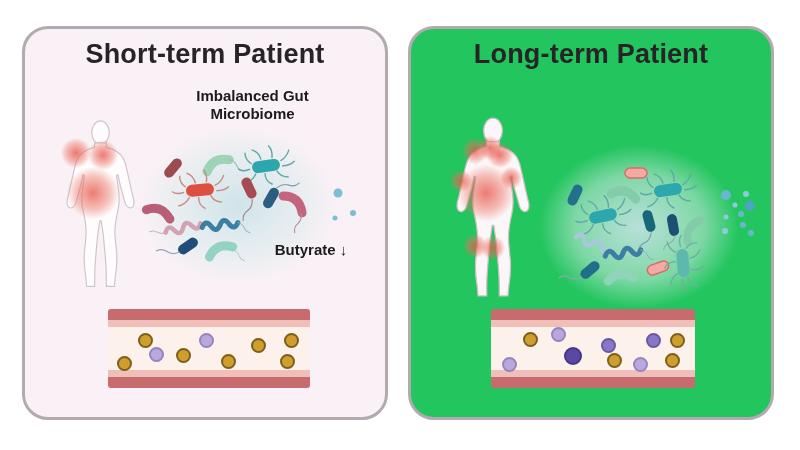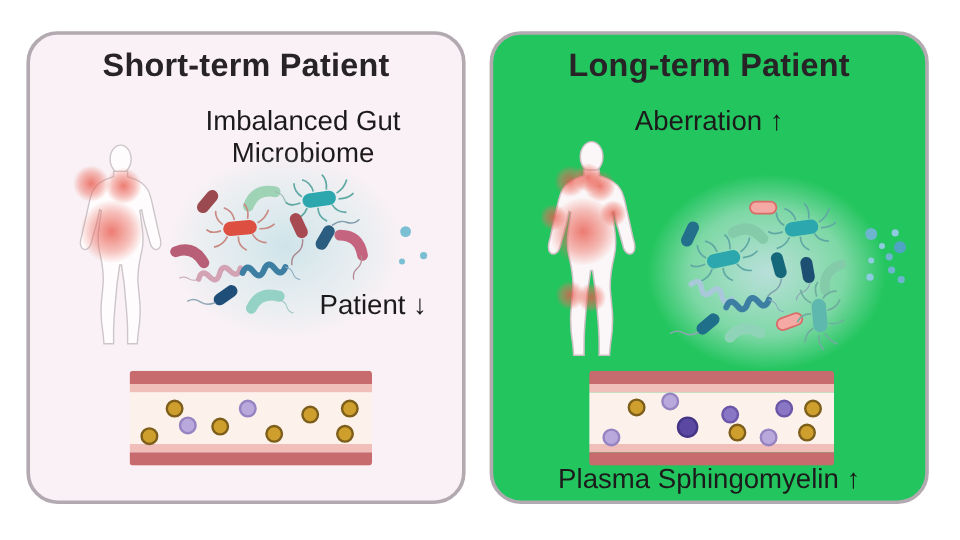--- a/index.html
+++ b/index.html
@@ -4,21 +4,21 @@
 <style>
   html,body{margin:0;padding:0;background:#fff;}
   .stage{position:relative;width:800px;height:450px;background:#ffffff;overflow:hidden;
          font-family:"Liberation Sans",sans-serif;}
   .panel{position:absolute;top:26px;width:366px;height:394px;box-sizing:border-box;
          border:3px solid #b2aab0;border-radius:26px;overflow:hidden;}
   .panel.short{left:22px;background:#f9f1f5;}
   .panel.long{left:408px;background:#22c55e;}
   .panel-title{position:absolute;top:10px;left:0;right:0;text-align:center;
                font-size:27px;font-weight:700;color:#272326;letter-spacing:.2px;}
-  .sub{position:absolute;text-align:center;font-size:23px;color:#1c1a1b;line-height:1.18;}
+  .sub{position:absolute;text-align:center;font-size:15px;color:#1c1a1b;line-height:1.18;font-weight:bold;}
   .layer{position:absolute;left:0;top:0;}
   .spot{position:absolute;border-radius:50%;transform:translate(-50%,-50%);
         background:radial-gradient(circle, rgba(232,88,75,.78) 0%, rgba(236,110,97,.42) 45%, rgba(240,138,125,0) 72%);}
   .vessel{position:absolute;height:79px;border-radius:3px;overflow:hidden;}
   .v-wall{height:11px;background:#c76b6f;}
   .v-sub{height:7px;background:#f0bfba;}
   .v-lumen{height:43px;background:#fdf1ec;}
   .particle{position:absolute;width:15px;height:15px;border-radius:50%;box-sizing:border-box;border:2px solid;}
   .gold{background:#cf9f2e;border-color:#7d5e1a;}
   .pl{background:#b9a8db;border-color:#9683c2;}
@@ -123,21 +123,21 @@
           <use href="#flag" transform="translate(13,0) scale(0.7)" stroke="#9cc6bd" stroke-width="1.2"></use>
         </g>
       <g fill="#7bbfd4">
         <circle cx="313" cy="164" r="4.5"></circle>
           <circle cx="328" cy="184" r="3"></circle>
           <circle cx="310" cy="189" r="2.5"></circle>
       </g>
     </svg>
 
     <div class="sub" style="left:198px;top:212px;width:176px;">
-      <div>Patient ↓</div>
+      <div>Butyrate ↓</div>
     </div>
 
     <div class="vessel" style="left:83px;top:280px;width:202px;">
       <div class="v-wall"></div>
       <div class="v-sub"></div>
       <div class="v-lumen"></div>
       <div class="v-sub"></div>
       <div class="v-wall"></div>
     </div>
     <div>
@@ -150,21 +150,20 @@
       <div class="particle gold" style="left:226px;top:309px;"></div>
       <div class="particle gold" style="left:259px;top:304px;"></div>
       <div class="particle gold" style="left:255px;top:325px;"></div>
     </div>
   </div>
 
   <div class="panel long">
     <div class="panel-title">Long-term Patient</div>
 
     <div class="sub" style="left:80px;top:58px;width:200px;">
-      <div>Aberration ↑</div>
     </div>
 
     <svg class="figure-svg" style="left:32px;top:86px;" width="100" height="188" viewBox="0 0 120 240">
       <ellipse cx="60" cy="20" rx="12" ry="16" fill="#fbf6f7" stroke="#cfc0c6" stroke-width="1.6"></ellipse>
       <use href="#human" fill="#fbf6f7" stroke="#cfc0c6" stroke-width="1.6"></use>
     </svg>
     <div class="spot" style="left:64px;top:122px;width:26px;height:26px;"></div>
     <div class="spot" style="left:79px;top:119px;width:24px;height:24px;"></div>
     <div class="spot" style="left:89px;top:126px;width:26px;height:26px;"></div>
     <div class="spot" style="left:50px;top:152px;width:22px;height:22px;"></div>
@@ -250,18 +249,15 @@
       <div class="particle pl" style="left:91px;top:328px;"></div>
       <div class="particle pd" style="left:153px;top:318px;"></div>
       <div class="particle pm" style="left:190px;top:309px;"></div>
       <div class="particle gold" style="left:196px;top:324px;"></div>
       <div class="particle pl" style="left:222px;top:328px;"></div>
       <div class="particle pm" style="left:235px;top:304px;"></div>
       <div class="particle gold" style="left:259px;top:304px;"></div>
       <div class="particle gold" style="left:254px;top:324px;"></div>
     </div>
 
-    <div class="sub" style="left:0;right:0;top:357px;">
-      <div>Plasma Sphingomyelin ↑</div>
-    </div>
   </div>
 
 </div>
 
 </body></html>

